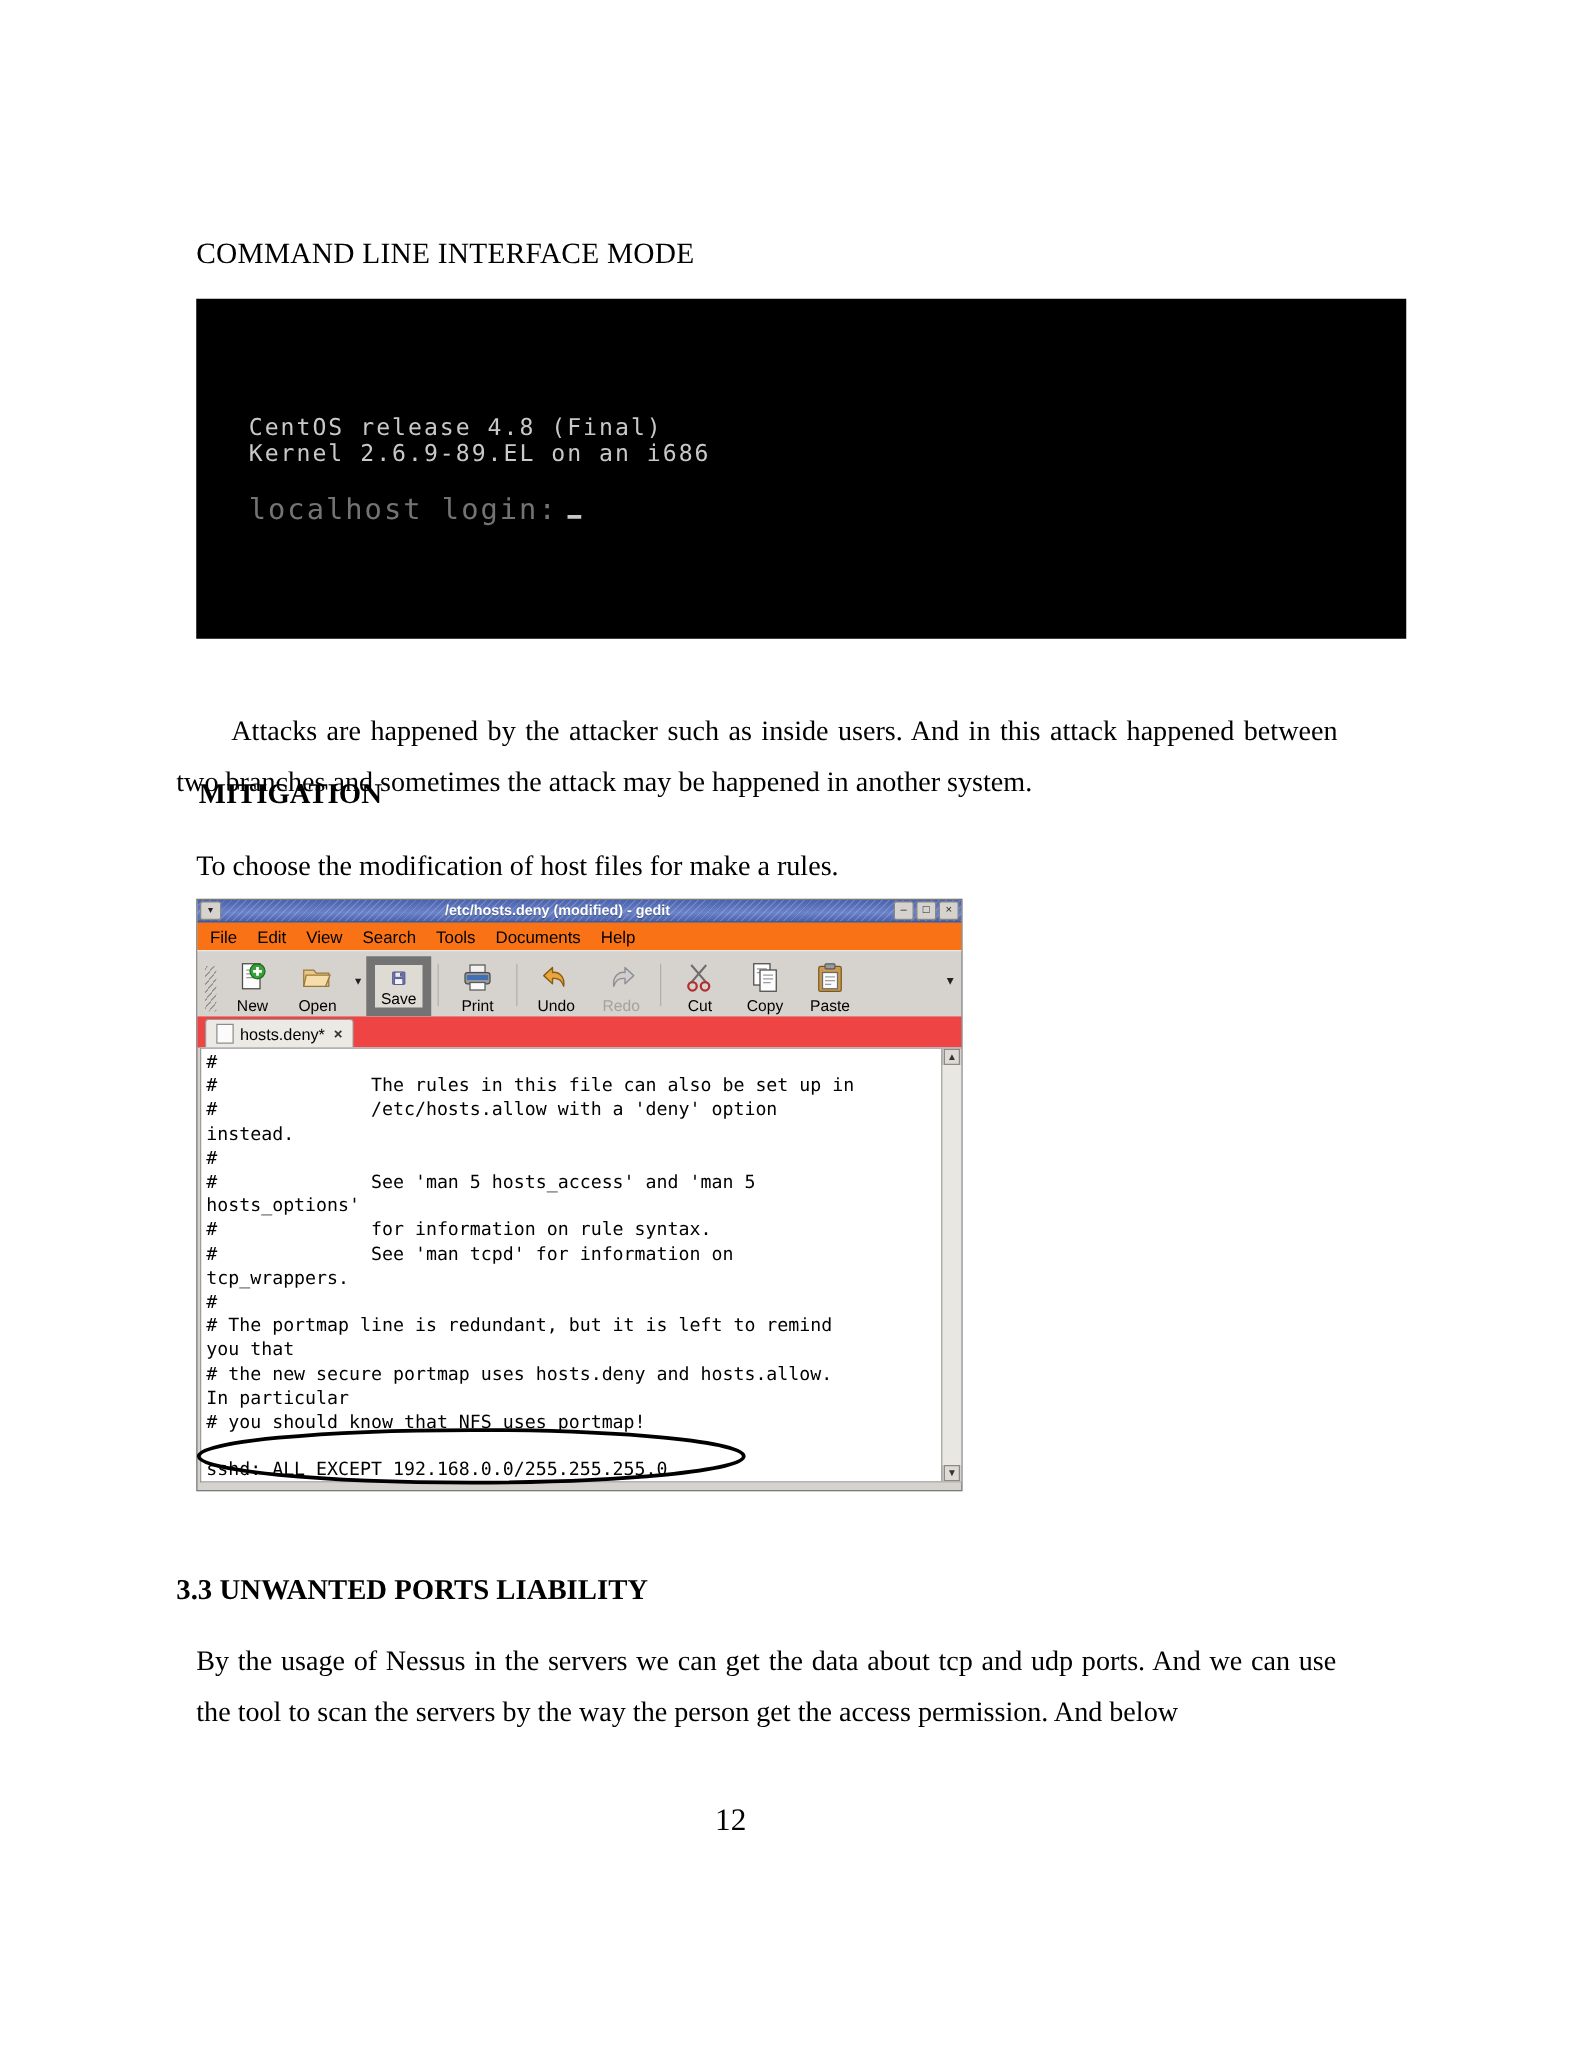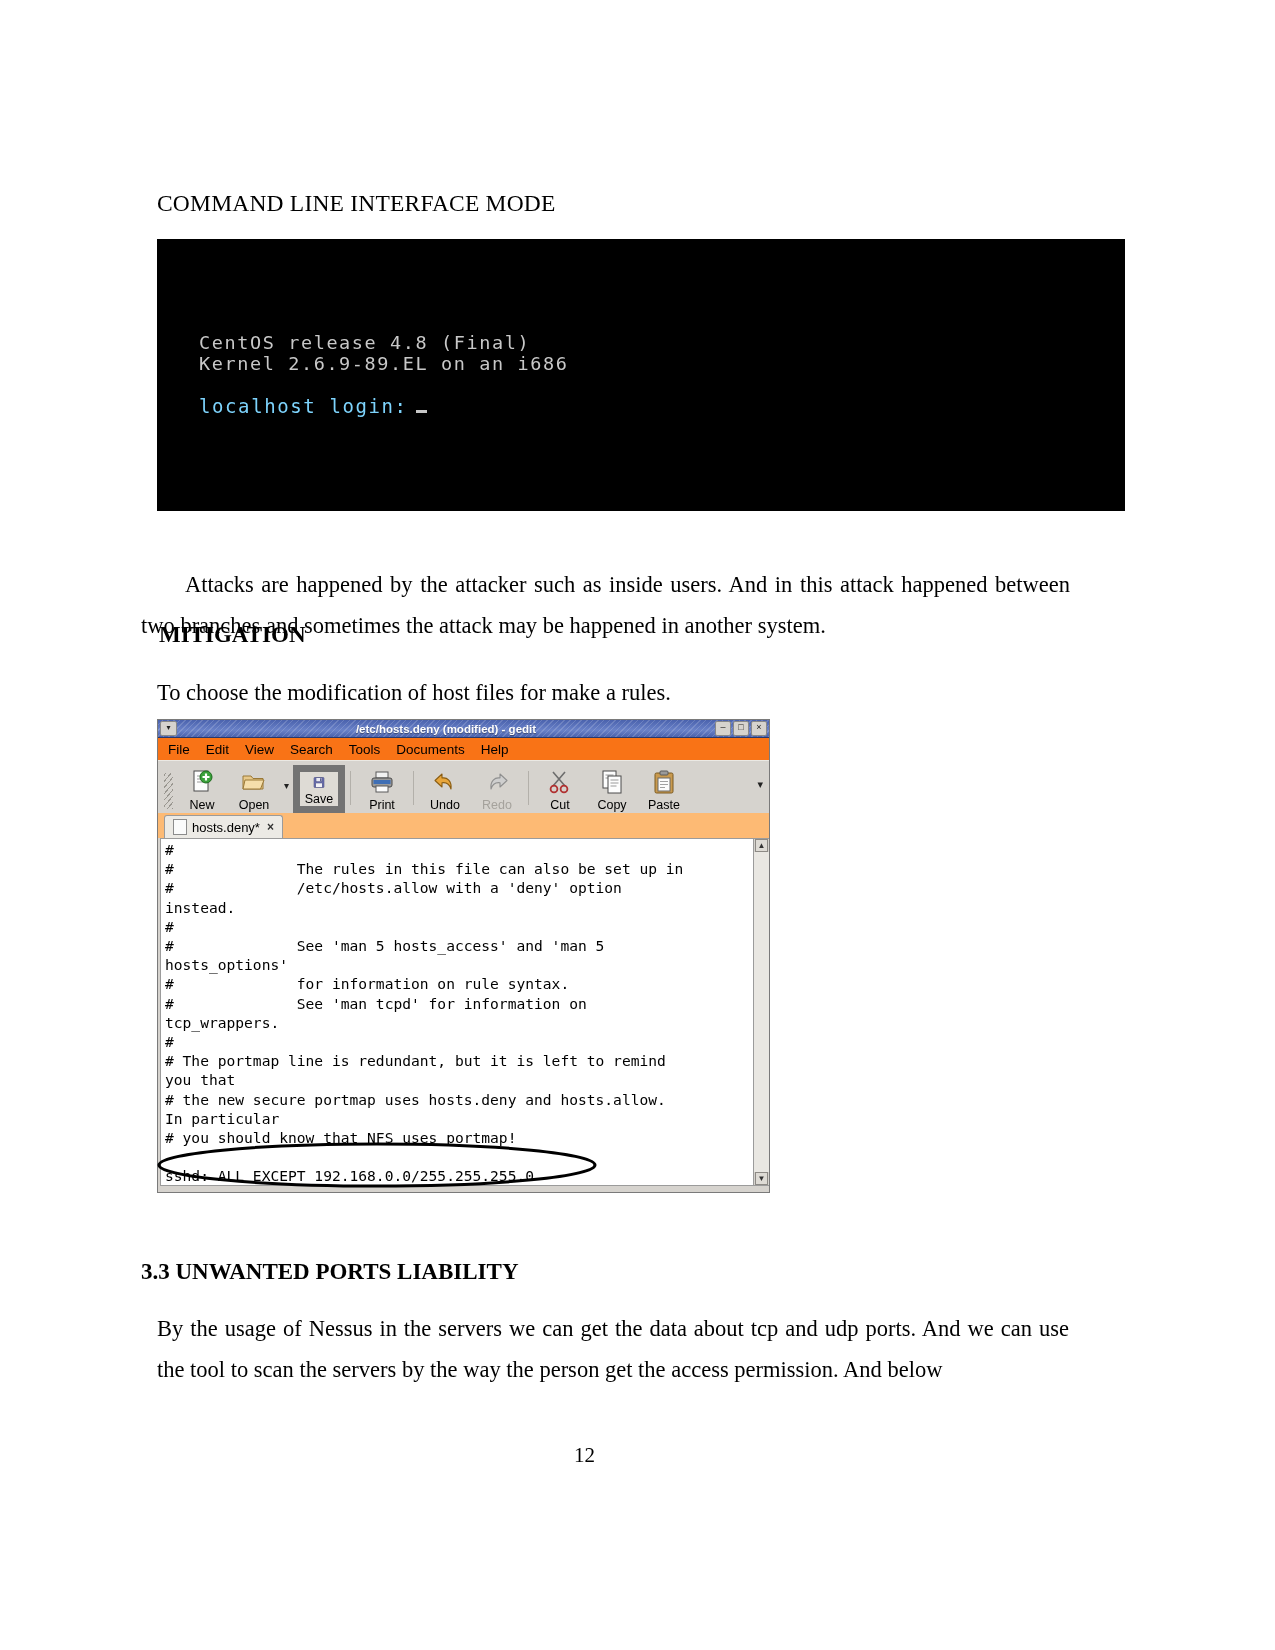--- a/index.html
+++ b/index.html
@@ -71,21 +71,21 @@
     left: 157px;
     top: 1308px;
     width: 912px;
   }
   .page-number {
     position: absolute;
     left: 0;
     top: 1443px;
     width: 1169px;
     text-align: center;
-    font-size: 21px;
+    font-size: 25px;
   }
 
   
   .terminal {
     position: absolute;
     left: 157px;
     top: 239px;
     width: 968px;
     height: 272px;
     background: #000000;
@@ -99,22 +99,22 @@
     line-height: 21px;
     color: #c8c8c8;
     letter-spacing: 1.6px;
     white-space: pre;
   }
   .term-login {
     position: absolute;
     left: 42px;
     top: 156px;
     font-family: "DejaVu Sans Mono", monospace;
-    font-size: 19px;
-    color: #7dd3fc;
+    font-size: 23px;
+    color: #737373;
     letter-spacing: 1.6px;
     white-space: pre;
   }
   .term-cursor {
     display: inline-block;
     width: 11px;
     border-bottom: 3px solid #c8c8c8;
     vertical-align: baseline;
     margin-left: 8px;
   }
@@ -264,21 +264,21 @@
     margin-left: auto;
     margin-right: 6px;
     font-size: 11px;
     color: #222;
     margin-bottom: 22px;
   }
   .icon { width: 26px; height: 26px; display: block; }
 
   .tabstrip {
     height: 25px;
-    background: #fdba74;
+    background: #ef4444;
     display: flex;
     align-items: flex-end;
     padding-left: 6px;
     box-sizing: border-box;
   }
   .tab {
     display: flex;
     align-items: center;
     gap: 5px;
     height: 22px;

